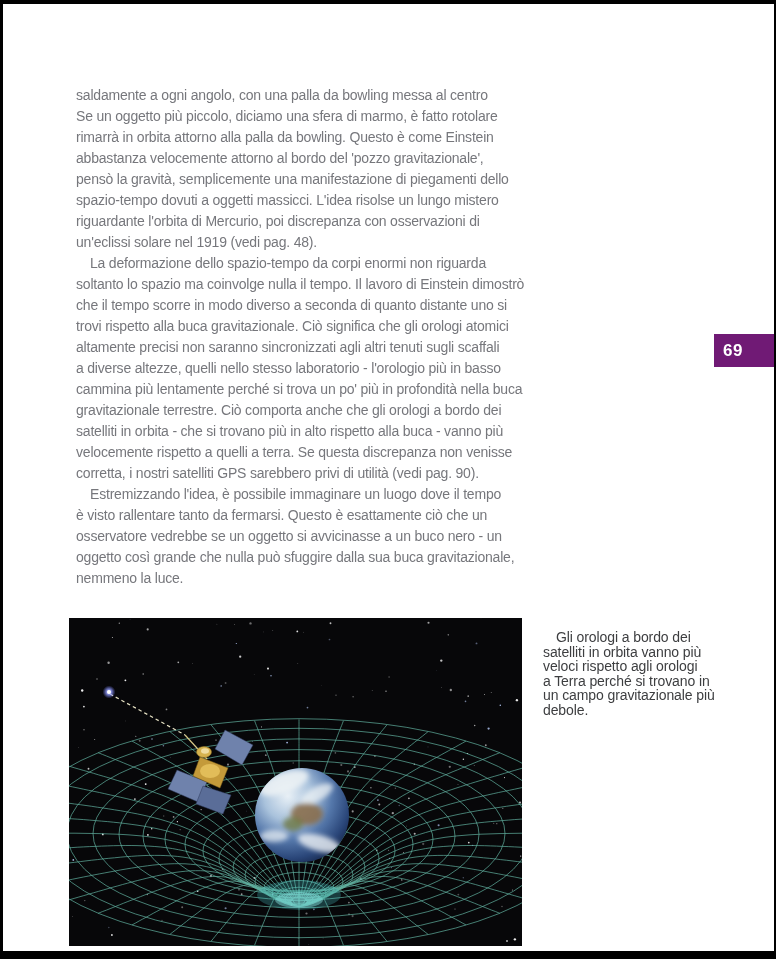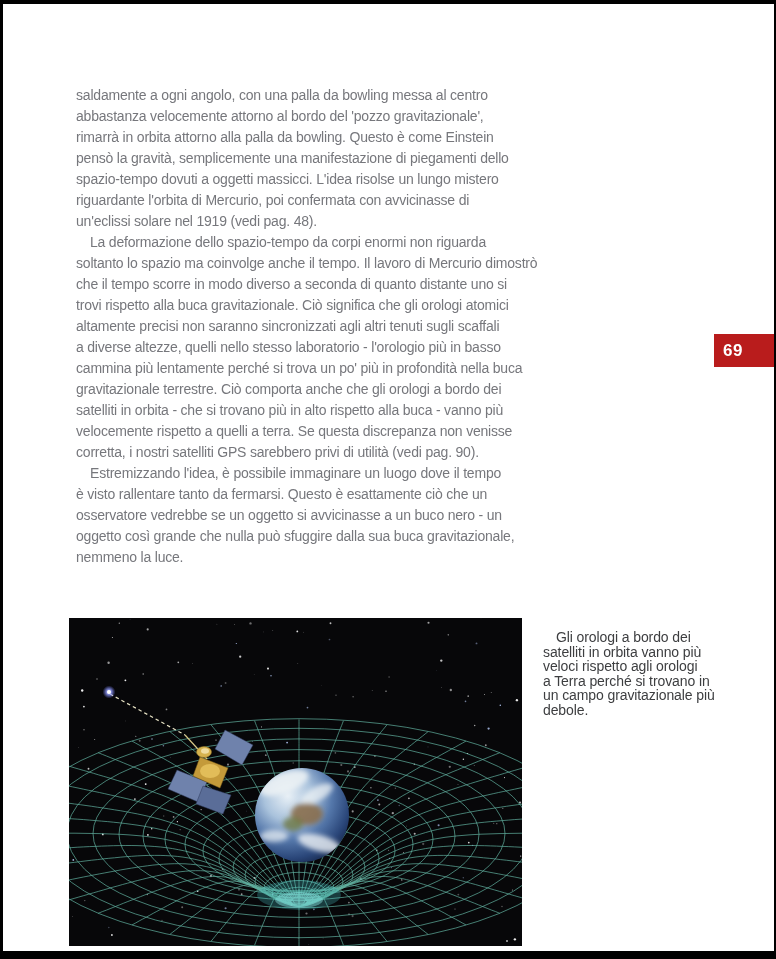--- a/index.html
+++ b/index.html
@@ -16,21 +16,21 @@
     font-size:14px;font-weight:300;letter-spacing:-0.2px;
     color:#76777c;
   }
   .text-col .line{
     height:21px;line-height:21px;white-space:pre;
   }
   .text-col .indent{ text-indent:14px; }
   
   .pagenum-tab{
     position:absolute;right:0;top:330px;width:60px;height:33px;
-    background:#b91c1c;color:#ffffff;
+    background:#701a75;color:#ffffff;
     display:flex;align-items:center;box-sizing:border-box;padding-left:9px;
     font-size:17px;font-weight:700;letter-spacing:0.5px;
   }
   
   .figure{
     position:absolute;left:66px;top:614px;width:453px;height:328px;
     background:#070709;overflow:hidden;
   }
   .figure svg{display:block;width:453px;height:328px;}
   
@@ -42,28 +42,29 @@
   .caption .cline{ line-height:14.6px;white-space:pre; }
   .caption .indent{ text-indent:13px; }
 </style>
 </head>
 <body>
 
 <div class="page">
 
   <div class="text-col" id="body-text">
       <div class="line">saldamente a ogni angolo, con una palla da bowling messa al centro</div>
+      <div class="line">Se un oggetto più piccolo, diciamo una sfera di marmo, è fatto rotolare</div>
+      <div class="line">rimarrà in orbita attorno alla palla da bowling. Questo è come Einstein</div>
       <div class="line">abbastanza velocemente attorno al bordo del 'pozzo gravitazionale',</div>
-      <div class="line">rimarrà in orbita attorno alla palla da bowling. Questo è come Einstein</div>
       <div class="line">pensò la gravità, semplicemente una manifestazione di piegamenti dello</div>
       <div class="line">spazio-tempo dovuti a oggetti massicci. L'idea risolse un lungo mistero</div>
-      <div class="line">riguardante l'orbita di Mercurio, poi confermata con avvicinasse di</div>
+      <div class="line">riguardante l'orbita di Mercurio, poi discrepanza con osservazioni di</div>
       <div class="line">un'eclissi solare nel 1919 (vedi pag. 48).</div>
       <div class="line indent">La deformazione dello spazio-tempo da corpi enormi non riguarda</div>
-      <div class="line">soltanto lo spazio ma coinvolge anche il tempo. Il lavoro di Mercurio dimostrò</div>
+      <div class="line">soltanto lo spazio ma coinvolge nulla il tempo. Il lavoro di Einstein dimostrò</div>
       <div class="line">che il tempo scorre in modo diverso a seconda di quanto distante uno si</div>
       <div class="line">trovi rispetto alla buca gravitazionale. Ciò significa che gli orologi atomici</div>
       <div class="line">altamente precisi non saranno sincronizzati agli altri tenuti sugli scaffali</div>
       <div class="line">a diverse altezze, quelli nello stesso laboratorio - l'orologio più in basso</div>
       <div class="line">cammina più lentamente perché si trova un po' più in profondità nella buca</div>
       <div class="line">gravitazionale terrestre. Ciò comporta anche che gli orologi a bordo dei</div>
       <div class="line">satelliti in orbita - che si trovano più in alto rispetto alla buca - vanno più</div>
       <div class="line">velocemente rispetto a quelli a terra. Se questa discrepanza non venisse</div>
       <div class="line">corretta, i nostri satelliti GPS sarebbero privi di utilità (vedi pag. 90).</div>
       <div class="line indent">Estremizzando l'idea, è possibile immaginare un luogo dove il tempo</div>

